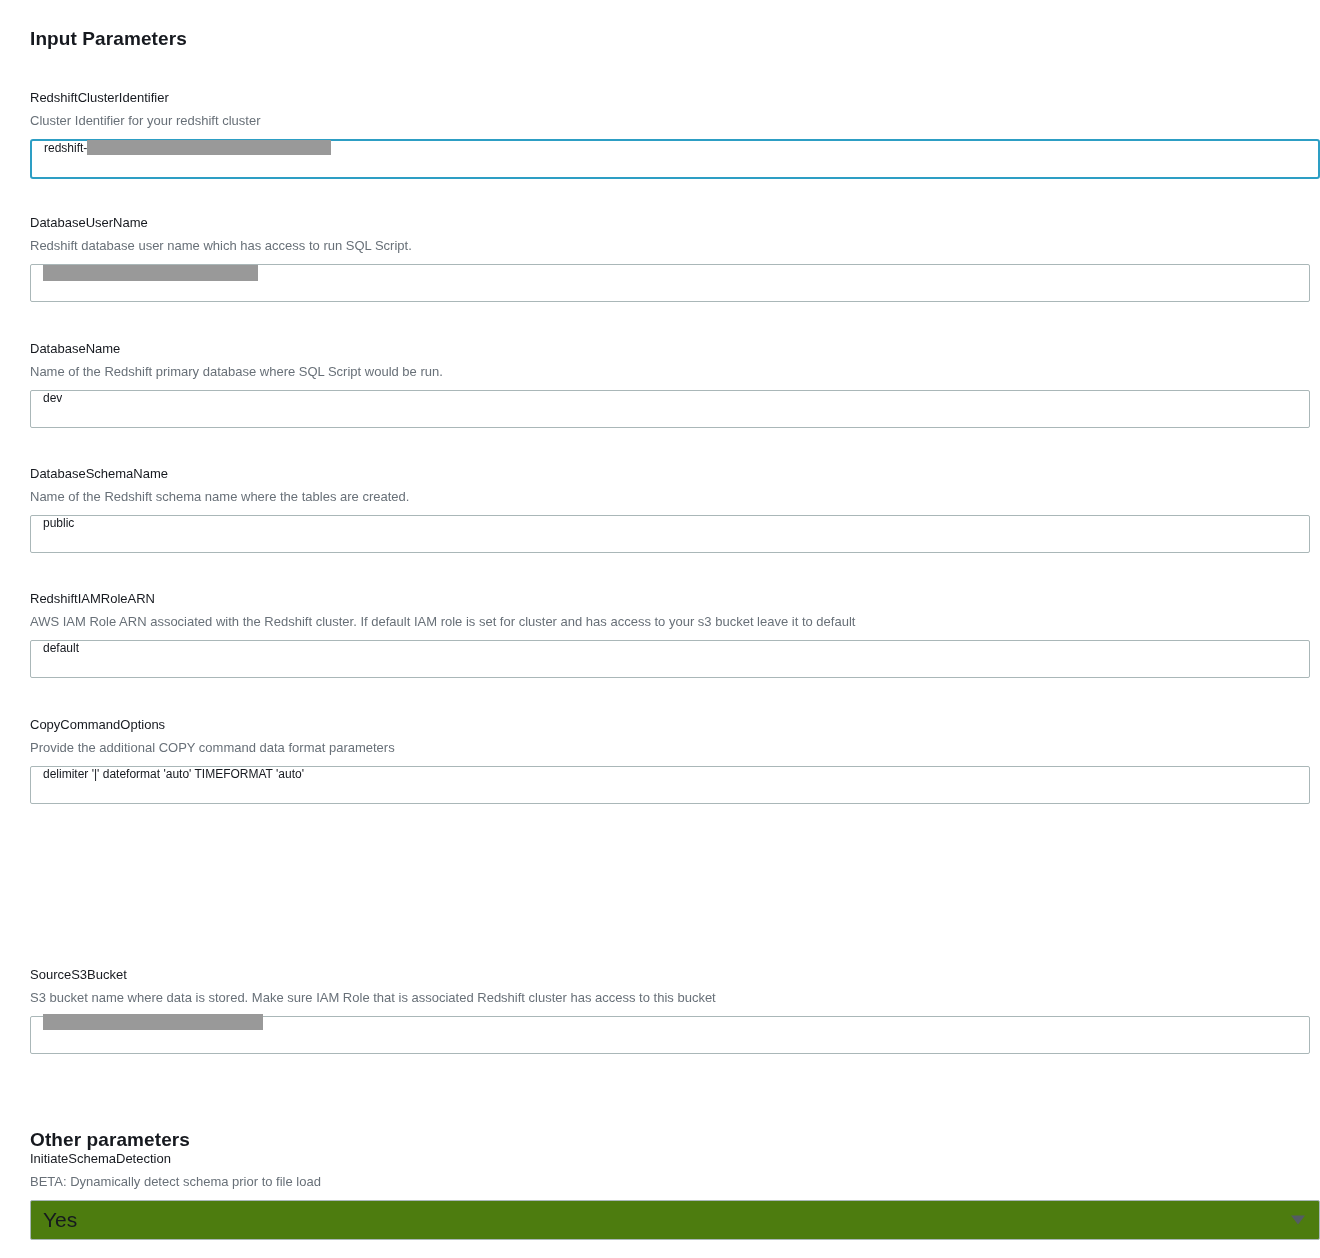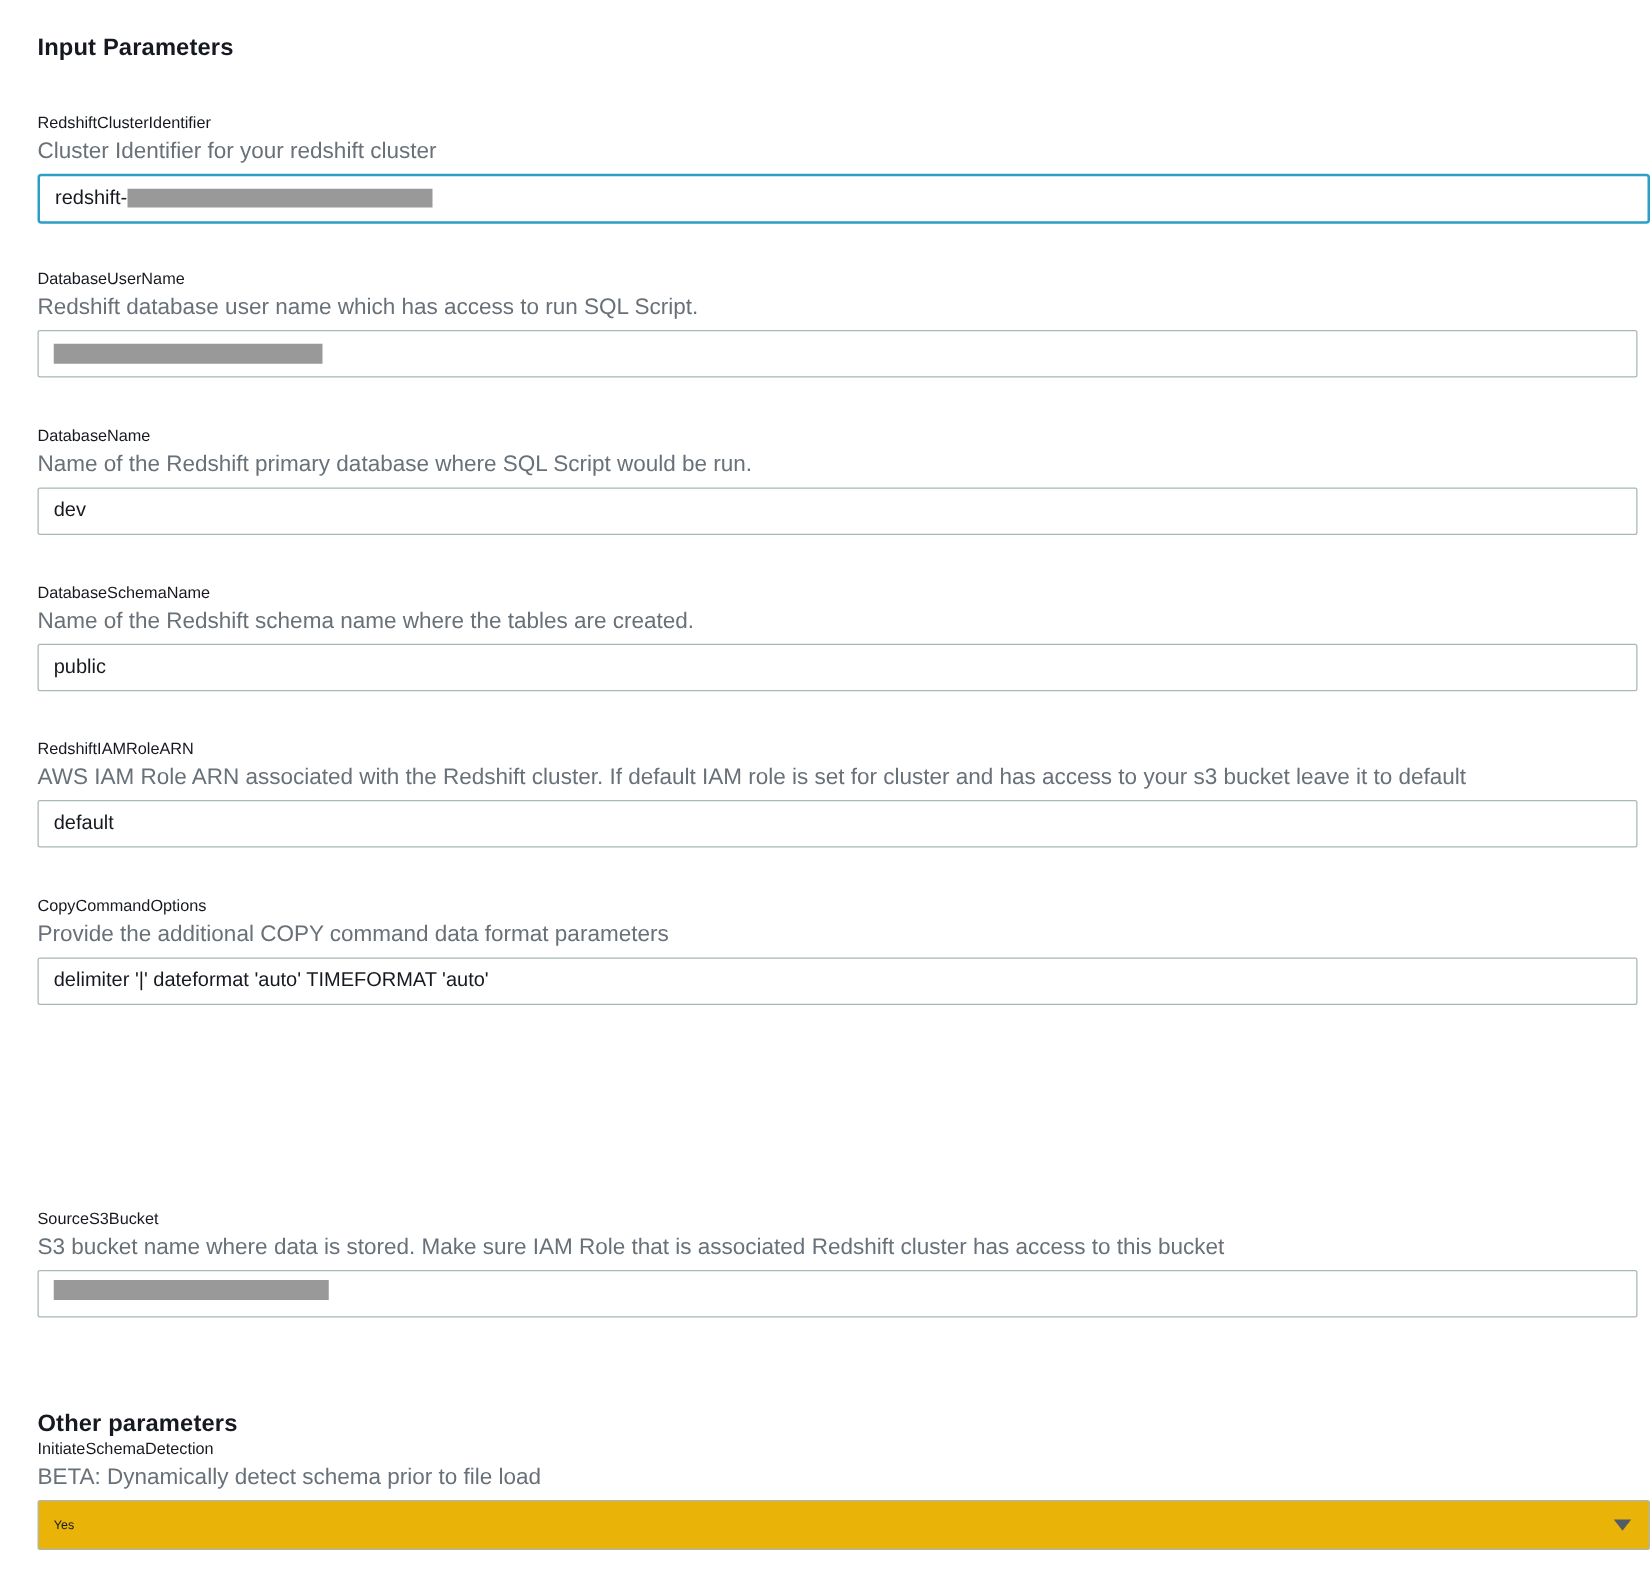--- a/index.html
+++ b/index.html
@@ -33,36 +33,35 @@
     margin: 0;
   }
   .field-label {
     font-size: 13px;
     font-weight: normal;
     color: #16191f;
     line-height: 20px;
     margin: 0;
   }
   .field-desc {
-    font-size: 18px;
+    font-size: 13px;
     color: #687078;
     line-height: 19px;
     margin: 3px 12px 0 0;
   }
   .input {
     position: relative;
     box-sizing: border-box;
     height: 38px;
     border: 1px solid #aab7b8;
     border-radius: 2px;
     background: #ffffff;
     display: flex;
-    align-items: center;
     padding: 0 12px;
-    font-size: 16px;
+    font-size: 12px;
     color: #16191f;
     margin-top: 9px;
     width: 1280px;
   }
   .input.focused {
     border: 2px solid #2d9ec4;
     border-radius: 3px;
     width: 1290px;
     height: 40px;
   }
@@ -88,25 +87,25 @@
   .redact.raised {
     position: relative;
     top: -3px;
   }
   .select {
     position: relative;
     box-sizing: border-box;
     height: 40px;
     border: 1px solid #aab7b8;
     border-radius: 2px;
-    background: #eab308;
+    background: #4d7c0f;
     display: flex;
     align-items: center;
     padding: 0 12px;
-    font-size: 10px;
+    font-size: 21px;
     color: #16191f;
     margin-top: 9px;
     width: 1290px;
   }
   .select .caret {
     position: absolute;
     right: 14px;
     top: 50%;
     transform: translateY(-50%);
     width: 0;

